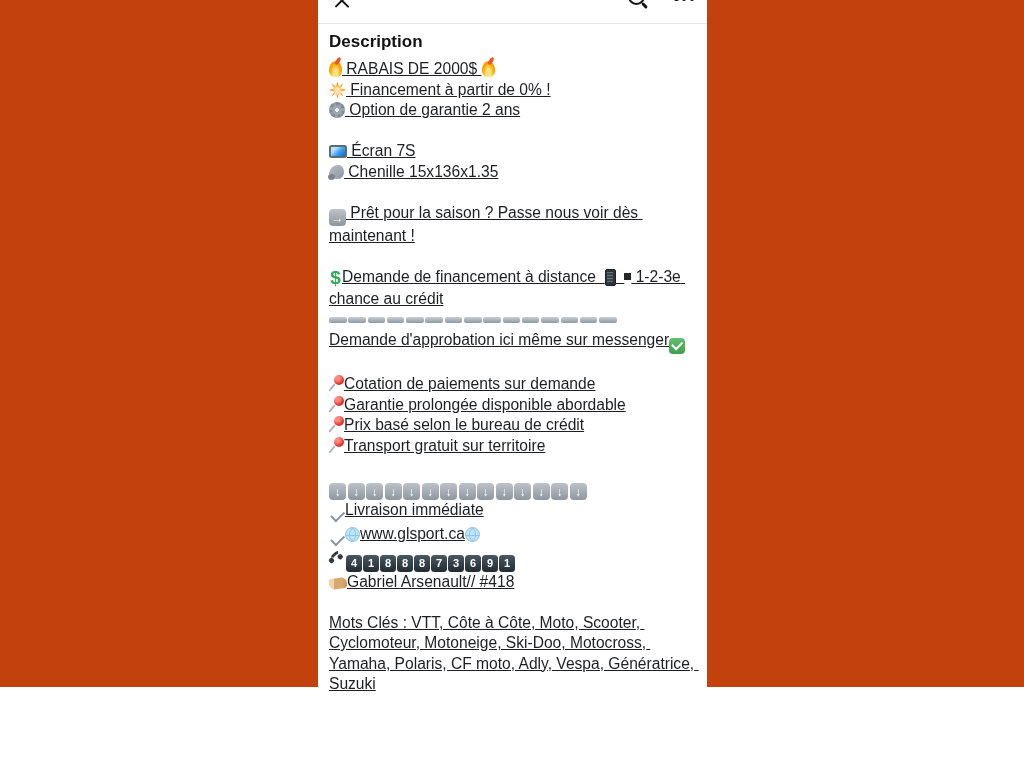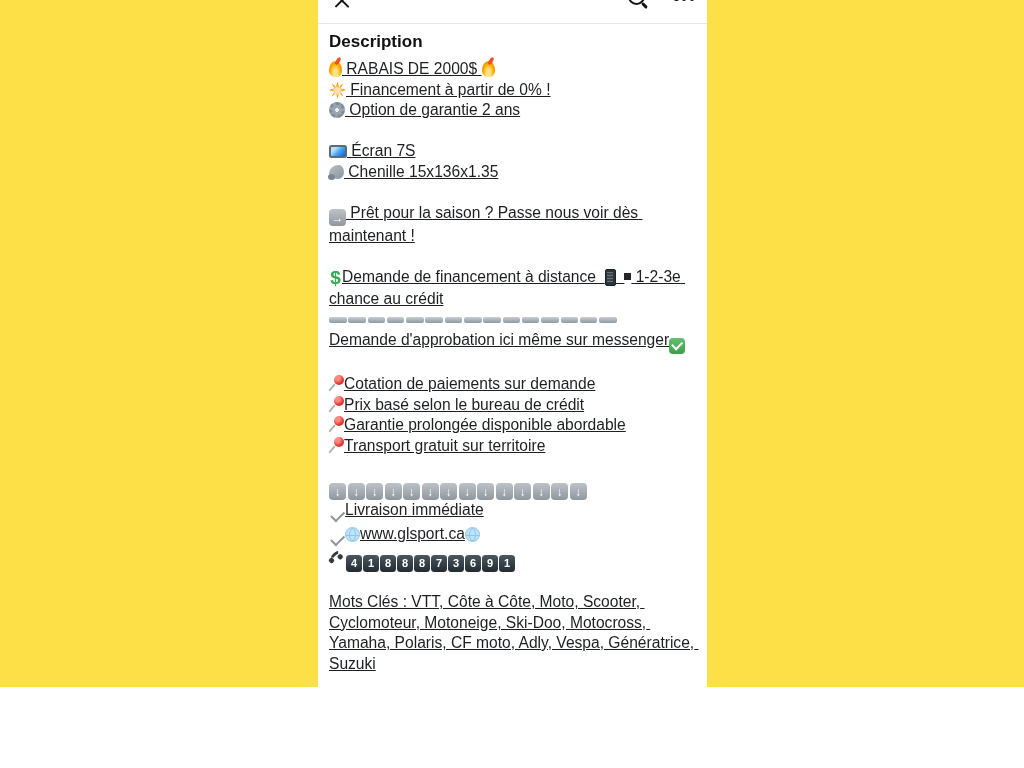--- a/index.html
+++ b/index.html
@@ -1,17 +1,17 @@
 <!DOCTYPE html>
 <html><head>
 <meta charset="utf-8">
 <style>
   html,body{margin:0;padding:0;width:1024px;height:768px;overflow:hidden;
     background:#ffffff;font-family:"Liberation Sans",sans-serif;}
-  .page{position:relative;width:1024px;height:687px;background:#fde047;}
+  .page{position:relative;width:1024px;height:687px;background:#c2410c;}
   .panel{position:absolute;left:318px;top:0;width:389px;height:768px;background:#ffffff;}
 
   
   .topbar{position:relative;height:23px;border-bottom:1px solid #e4e6e8;overflow:hidden;}
   .ic-close{position:absolute;left:15px;top:-9px;width:18px;height:18px;display:block;}
   .ic-close i{position:absolute;left:8px;top:0;width:2.4px;height:19px;background:#141414;border-radius:1px;}
   .ic-close i:first-child{transform:rotate(45deg);}
   .ic-close i:last-child{transform:rotate(-45deg);}
   .ic-search{position:absolute;right:57px;top:-12px;width:22px;height:22px;display:block;}
   .ic-search::before{content:"";position:absolute;left:0;top:0;width:13px;height:13px;
@@ -153,29 +153,30 @@
         <div class="para">
           <div class="line"><span class="em e-arrow-right"></span> Prêt pour la saison ? Passe nous voir dès maintenant !</div>
         </div>
         <div class="para">
           <div class="line"><span class="em e-dollar"></span>Demande de financement à distance  <span class="em e-phone"></span>  <span class="em e-sq"></span> 1-2-3e chance au crédit</div>
           <div class="line"><span class="em e-minus"></span><span class="em e-minus"></span><span class="em e-minus"></span><span class="em e-minus"></span><span class="em e-minus"></span><span class="em e-minus"></span><span class="em e-minus"></span><span class="em e-minus"></span><span class="em e-minus"></span><span class="em e-minus"></span><span class="em e-minus"></span><span class="em e-minus"></span><span class="em e-minus"></span><span class="em e-minus"></span><span class="em e-minus"></span></div>
           <div class="line">Demande d'approbation ici même sur messenger<span class="em e-check-green"></span></div>
         </div>
         <div class="para">
           <div class="line"><span class="em e-pin"></span>Cotation de paiements sur demande</div>
+          <div class="line"><span class="em e-pin"></span>Garantie prolongée disponible abordable</div>
           <div class="line"><span class="em e-pin"></span>Prix basé selon le bureau de crédit</div>
-          <div class="line"><span class="em e-pin"></span>Garantie prolongée disponible abordable</div>
           <div class="line"><span class="em e-pin"></span>Transport gratuit sur territoire</div>
         </div>
         <div class="para">
           <div class="line"><span class="em e-curve"></span><span class="em e-curve"></span><span class="em e-curve"></span><span class="em e-curve"></span><span class="em e-curve"></span><span class="em e-curve"></span><span class="em e-curve"></span><span class="em e-curve"></span><span class="em e-curve"></span><span class="em e-curve"></span><span class="em e-curve"></span><span class="em e-curve"></span><span class="em e-curve"></span><span class="em e-curve"></span></div>
           <div class="line"><span class="em e-check"></span>Livraison immédiate</div>
           <div class="line"><span class="em e-check"></span><span class="em e-globe"></span>www.glsport.ca<span class="em e-globe"></span></div>
           <div class="line"><span class="em e-receiver"></span><span class="em key">4</span><span class="em key">1</span><span class="em key">8</span><span class="em key">8</span><span class="em key">8</span><span class="em key">7</span><span class="em key">3</span><span class="em key">6</span><span class="em key">9</span><span class="em key">1</span></div>
+          <div class="line"><span class="em e-shake"></span>Gabriel Arsenault// #418</div>
         </div>
         <div class="para">
           <div class="line">Mots Clés : VTT, Côte à Côte, Moto, Scooter, Cyclomoteur, Motoneige, Ski-Doo, Motocross, Yamaha, Polaris, CF moto, Adly, Vespa, Génératrice, Suzuki</div>
         </div>
       </div>
 
   </div>
 </div>
 
 </body></html>

